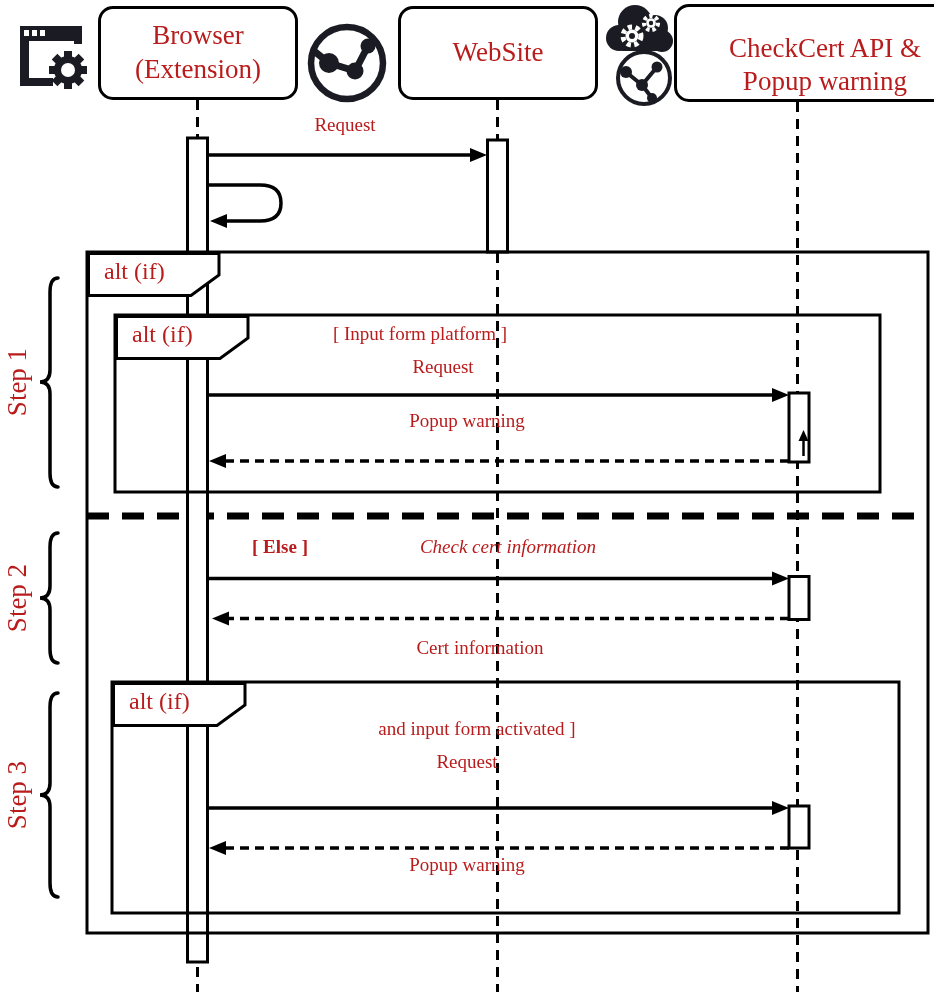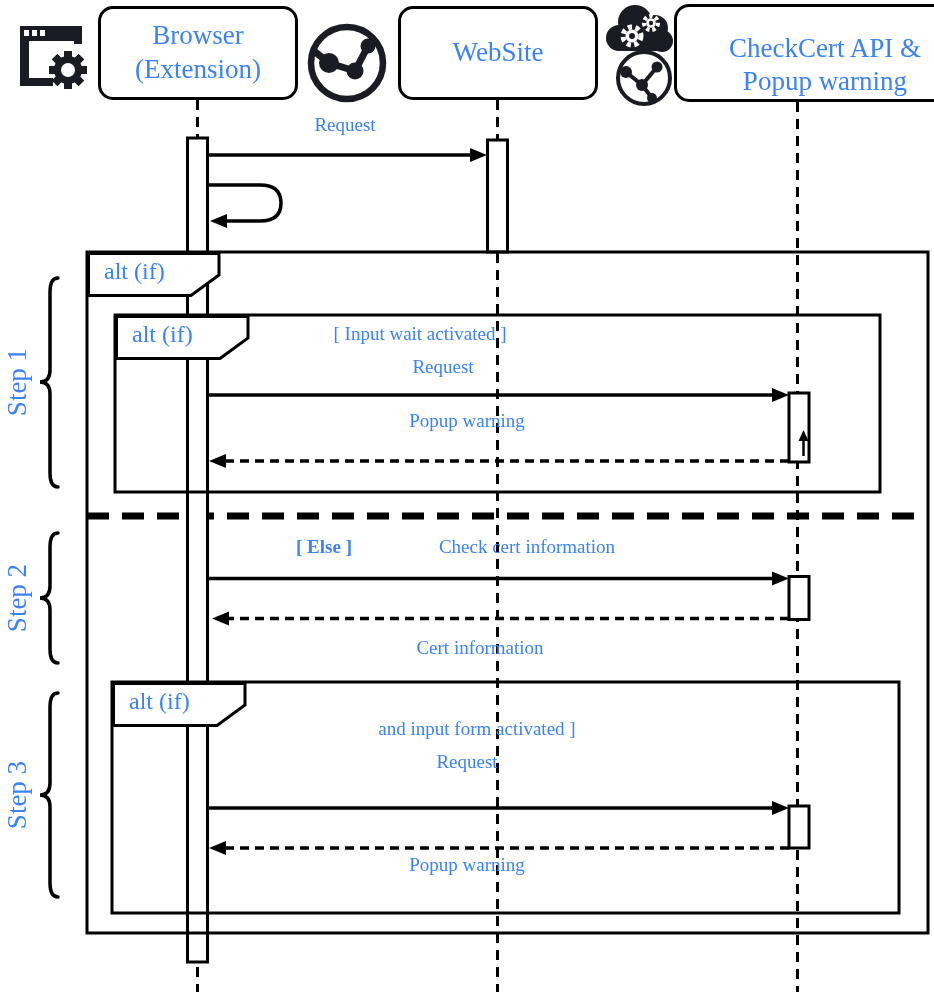--- a/index.html
+++ b/index.html
@@ -1,18 +1,18 @@
 <!DOCTYPE html>
 <html><head>
 <meta charset="utf-8">
 <style>
   html,body{margin:0;padding:0;background:#ffffff;}
   .canvas{
     position:relative;width:934px;height:995px;background:#ffffff;overflow:hidden;
-    font-family:"Liberation Serif", serif;color:#3b82f6;
+    font-family:"Liberation Serif", serif;color:#b91c1c;
   }
   .layer{position:absolute;left:0;top:0;}
   .actor-box{
     position:absolute;box-sizing:border-box;border:3px solid #000;border-radius:15px;
     background:#fff;display:flex;align-items:center;justify-content:center;
     text-align:center;font-size:27px;line-height:1.25;white-space:pre-line;z-index:3;
   }
   .lbl{position:absolute;font-size:19px;line-height:1.05;white-space:nowrap;z-index:6;}
   .lbl.center{transform:translateX(-50%);}
   .lbl.bold{font-weight:700;}
@@ -162,27 +162,27 @@
       <circle cx="45" cy="19" r="5.5"></circle>
       <circle cx="40" cy="50" r="5"></circle>
     </g>
   </svg>
 
   <div class="lbl center" style="left:345px;top:115px;">Request</div>
 
   <div class="lbl op" style="left:104px;top:259px;">alt (if)</div>
 
   <div class="lbl op" style="left:132px;top:322px;">alt (if)</div>
-  <div class="lbl center" style="left:420px;top:324px;">[ Input wait activated ]</div>
+  <div class="lbl center" style="left:420px;top:324px;">[ Input form platform ]</div>
 
   <div class="lbl center" style="left:443px;top:357px;">Request</div>
   <div class="lbl center" style="left:467px;top:411px;">Popup warning</div>
 
-  <div class="lbl center bold" style="left:280px;top:537px;margin-left:44px;">[ Else ]</div>
-  <div class="lbl center" style="left:527px;top:537px;">Check cert information</div>
+  <div class="lbl center bold" style="left:280px;top:537px;">[ Else ]</div>
+  <div class="lbl center" style="left:508px;top:537px;font-style:italic;">Check cert information</div>
   <div class="lbl center" style="left:480px;top:630px;margin-top:8px;">Cert information</div>
 
   <div class="lbl op" style="left:129px;top:689px;">alt (if)</div>
   <div class="lbl center" style="left:453px;top:719px;margin-left:24px;">and input form activated ]</div>
 
   <div class="lbl center" style="left:467px;top:752px;">Request</div>
   <div class="lbl center" style="left:467px;top:855px;">Popup warning</div>
 
   <div class="step-lbl" style="left:-52px;top:366px;">Step 1</div>
   <div class="step-lbl" style="left:-52px;top:582px;">Step 2</div>

